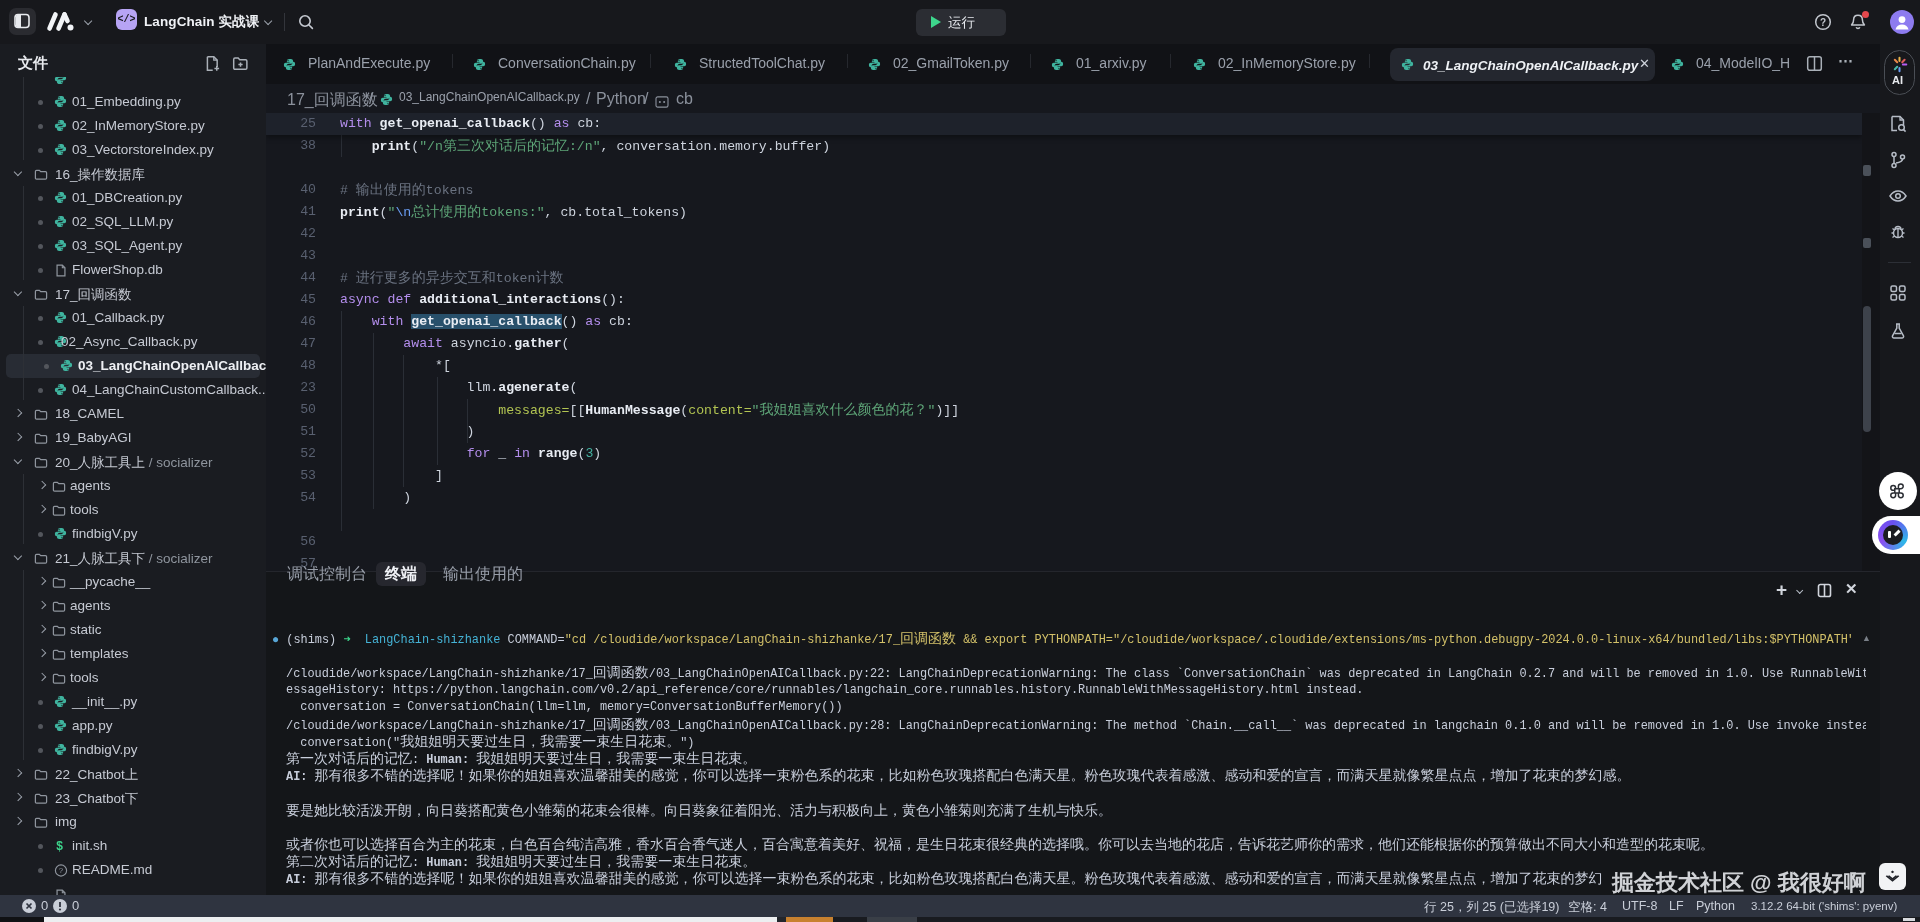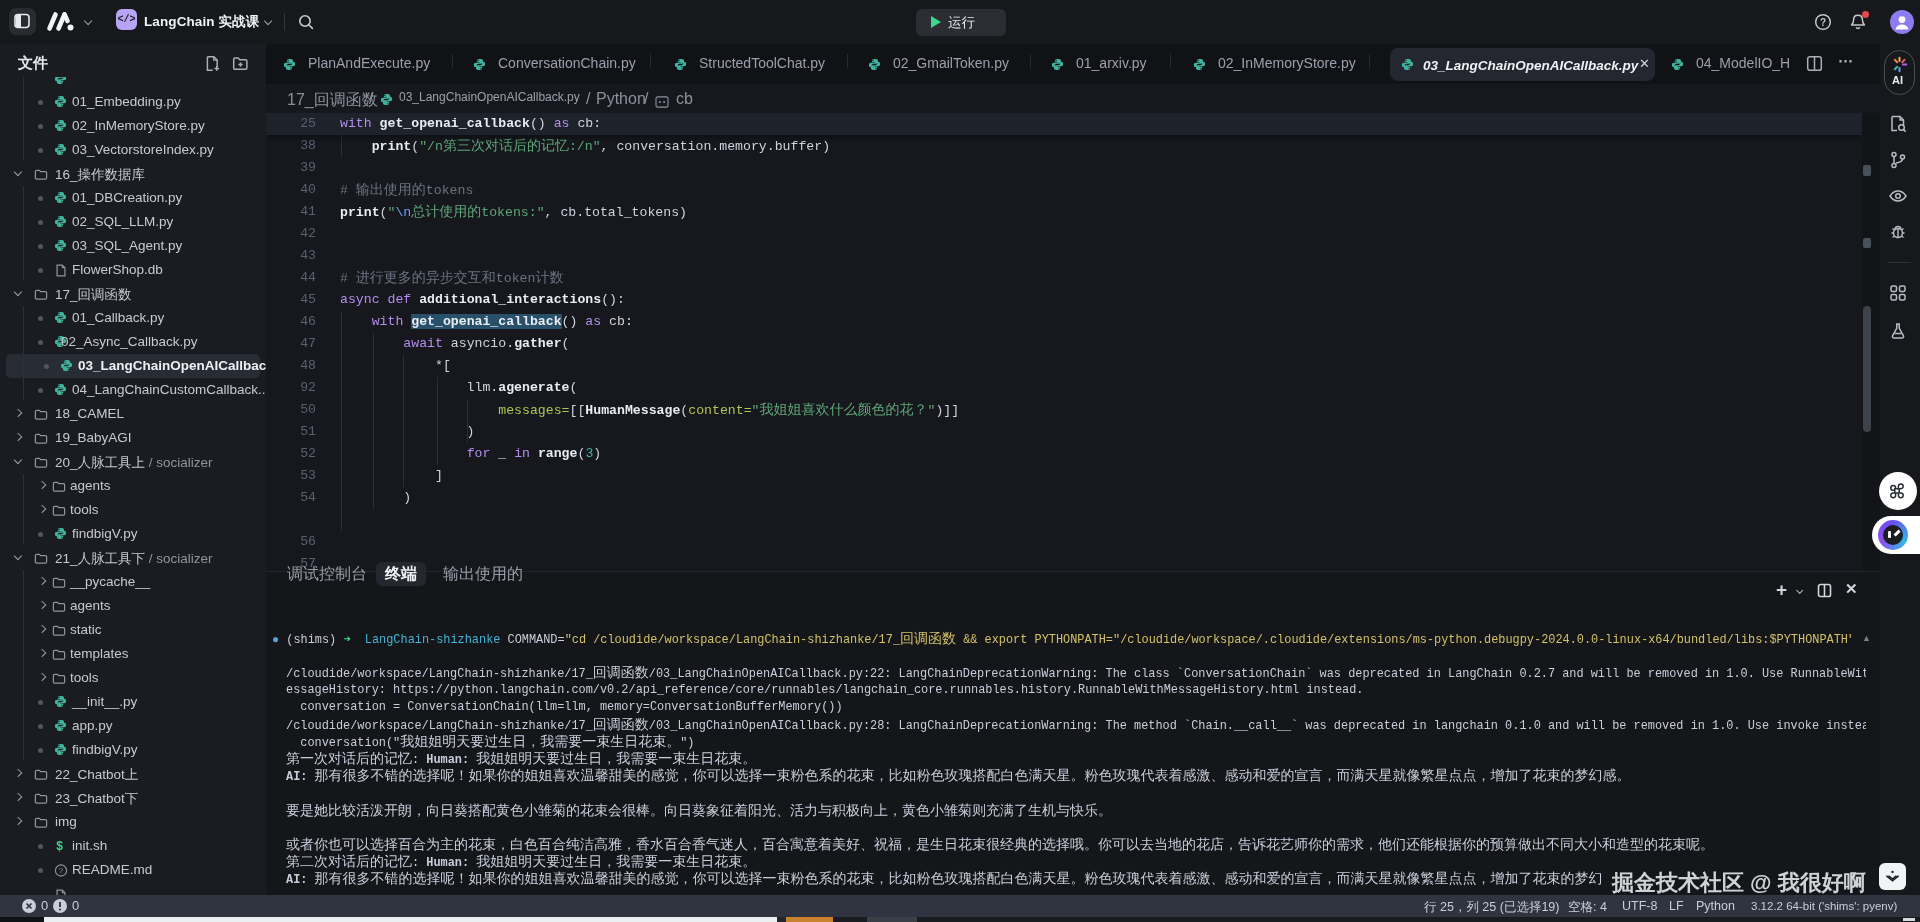--- a/index.html
+++ b/index.html
@@ -504,31 +504,30 @@
       </svg></span>
     <span class="cr" style="left:676px">cb</span>
     <div id="code" class="abs">
       <div class="ig" style="left:75px;top:22px;height:22px"></div>
       <div class="ig" style="left:75px;top:198px;height:220px"></div>
       <div class="ig" style="left:107px;top:220px;height:176px"></div>
       <div class="ig" style="left:137px;top:242px;height:132px"></div>
       <div class="ig" style="left:171px;top:264px;height:88px"></div>
       <div class="ig" style="left:201px;top:286px;height:44px"></div>
       <div class="cl" style="top:22px"><span class="lnum">38</span><span class="ct">    <span class="fn">print</span>(<span class="st">"/n<span class="cjk">第三次对话后的记忆</span>:/n"</span>, conversation.memory.buffer)</span></div>
-      <div class="cl" style="top:44px"><span class="lnum">39</span><span class="ct"></span></div>
       <div class="cl" style="top:66px"><span class="lnum">40</span><span class="ct"><span class="cm"># <span class="cjk">输出使用的</span>tokens</span></span></div>
       <div class="cl" style="top:88px"><span class="lnum">41</span><span class="ct"><span class="fn">print</span>(<span class="st">"</span><span class="esc">\n</span><span class="st"><span class="cjk">总计使用的</span>tokens:"</span>, cb.total_tokens)</span></div>
       <div class="cl" style="top:110px"><span class="lnum">42</span><span class="ct"></span></div>
       <div class="cl" style="top:132px"><span class="lnum">43</span><span class="ct"></span></div>
       <div class="cl" style="top:154px"><span class="lnum">44</span><span class="ct"><span class="cm"># <span class="cjk">进行更多的异步交互和</span>token<span class="cjk">计数</span></span></span></div>
       <div class="cl" style="top:176px"><span class="lnum">45</span><span class="ct"><span class="kw">async</span> <span class="kw">def</span> <span class="fn">additional_interactions</span>():</span></div>
       <div class="cl" style="top:198px"><span class="lnum">46</span><span class="ct">    <span class="kw">with</span> <span class="sel"><span class="fn">get_openai_callback</span></span>() <span class="kw">as</span> cb:</span></div>
       <div class="cl" style="top:220px"><span class="lnum">47</span><span class="ct">        <span class="kw">await</span> asyncio.<span class="fn">gather</span>(</span></div>
       <div class="cl" style="top:242px"><span class="lnum">48</span><span class="ct">            *[</span></div>
-      <div class="cl" style="top:264px"><span class="lnum">92</span><span class="ct">                llm.<span class="fn">agenerate</span>(</span></div>
+      <div class="cl" style="top:264px"><span class="lnum">23</span><span class="ct">                llm.<span class="fn">agenerate</span>(</span></div>
       <div class="cl" style="top:286px"><span class="lnum">50</span><span class="ct">                    <span class="pa">messages=</span>[[<span class="fn">HumanMessage</span>(<span class="pa">content=</span><span class="st">"<span class="cjk">我姐姐喜欢什么颜色的花？</span>"</span>)]]</span></div>
       <div class="cl" style="top:308px"><span class="lnum">51</span><span class="ct">                )</span></div>
       <div class="cl" style="top:330px"><span class="lnum">52</span><span class="ct">                <span class="kw">for</span> _ <span class="kw">in</span> <span class="fn">range</span>(<span class="nu">3</span>)</span></div>
       <div class="cl" style="top:352px"><span class="lnum">53</span><span class="ct">            ]</span></div>
       <div class="cl" style="top:374px"><span class="lnum">54</span><span class="ct">        )</span></div>
       <div class="cl" style="top:418px"><span class="lnum">56</span><span class="ct"></span></div>
       <div class="cl" style="top:440px"><span class="lnum">57</span><span class="ct"></span></div>
       <div id="sticky">
         <div class="cl" style="top:0"><span class="lnum">25</span><span class="ct"><span class="kw">with</span> <span class="fn">get_openai_callback</span>() <span class="kw">as</span> cb:</span></div>
       </div>

